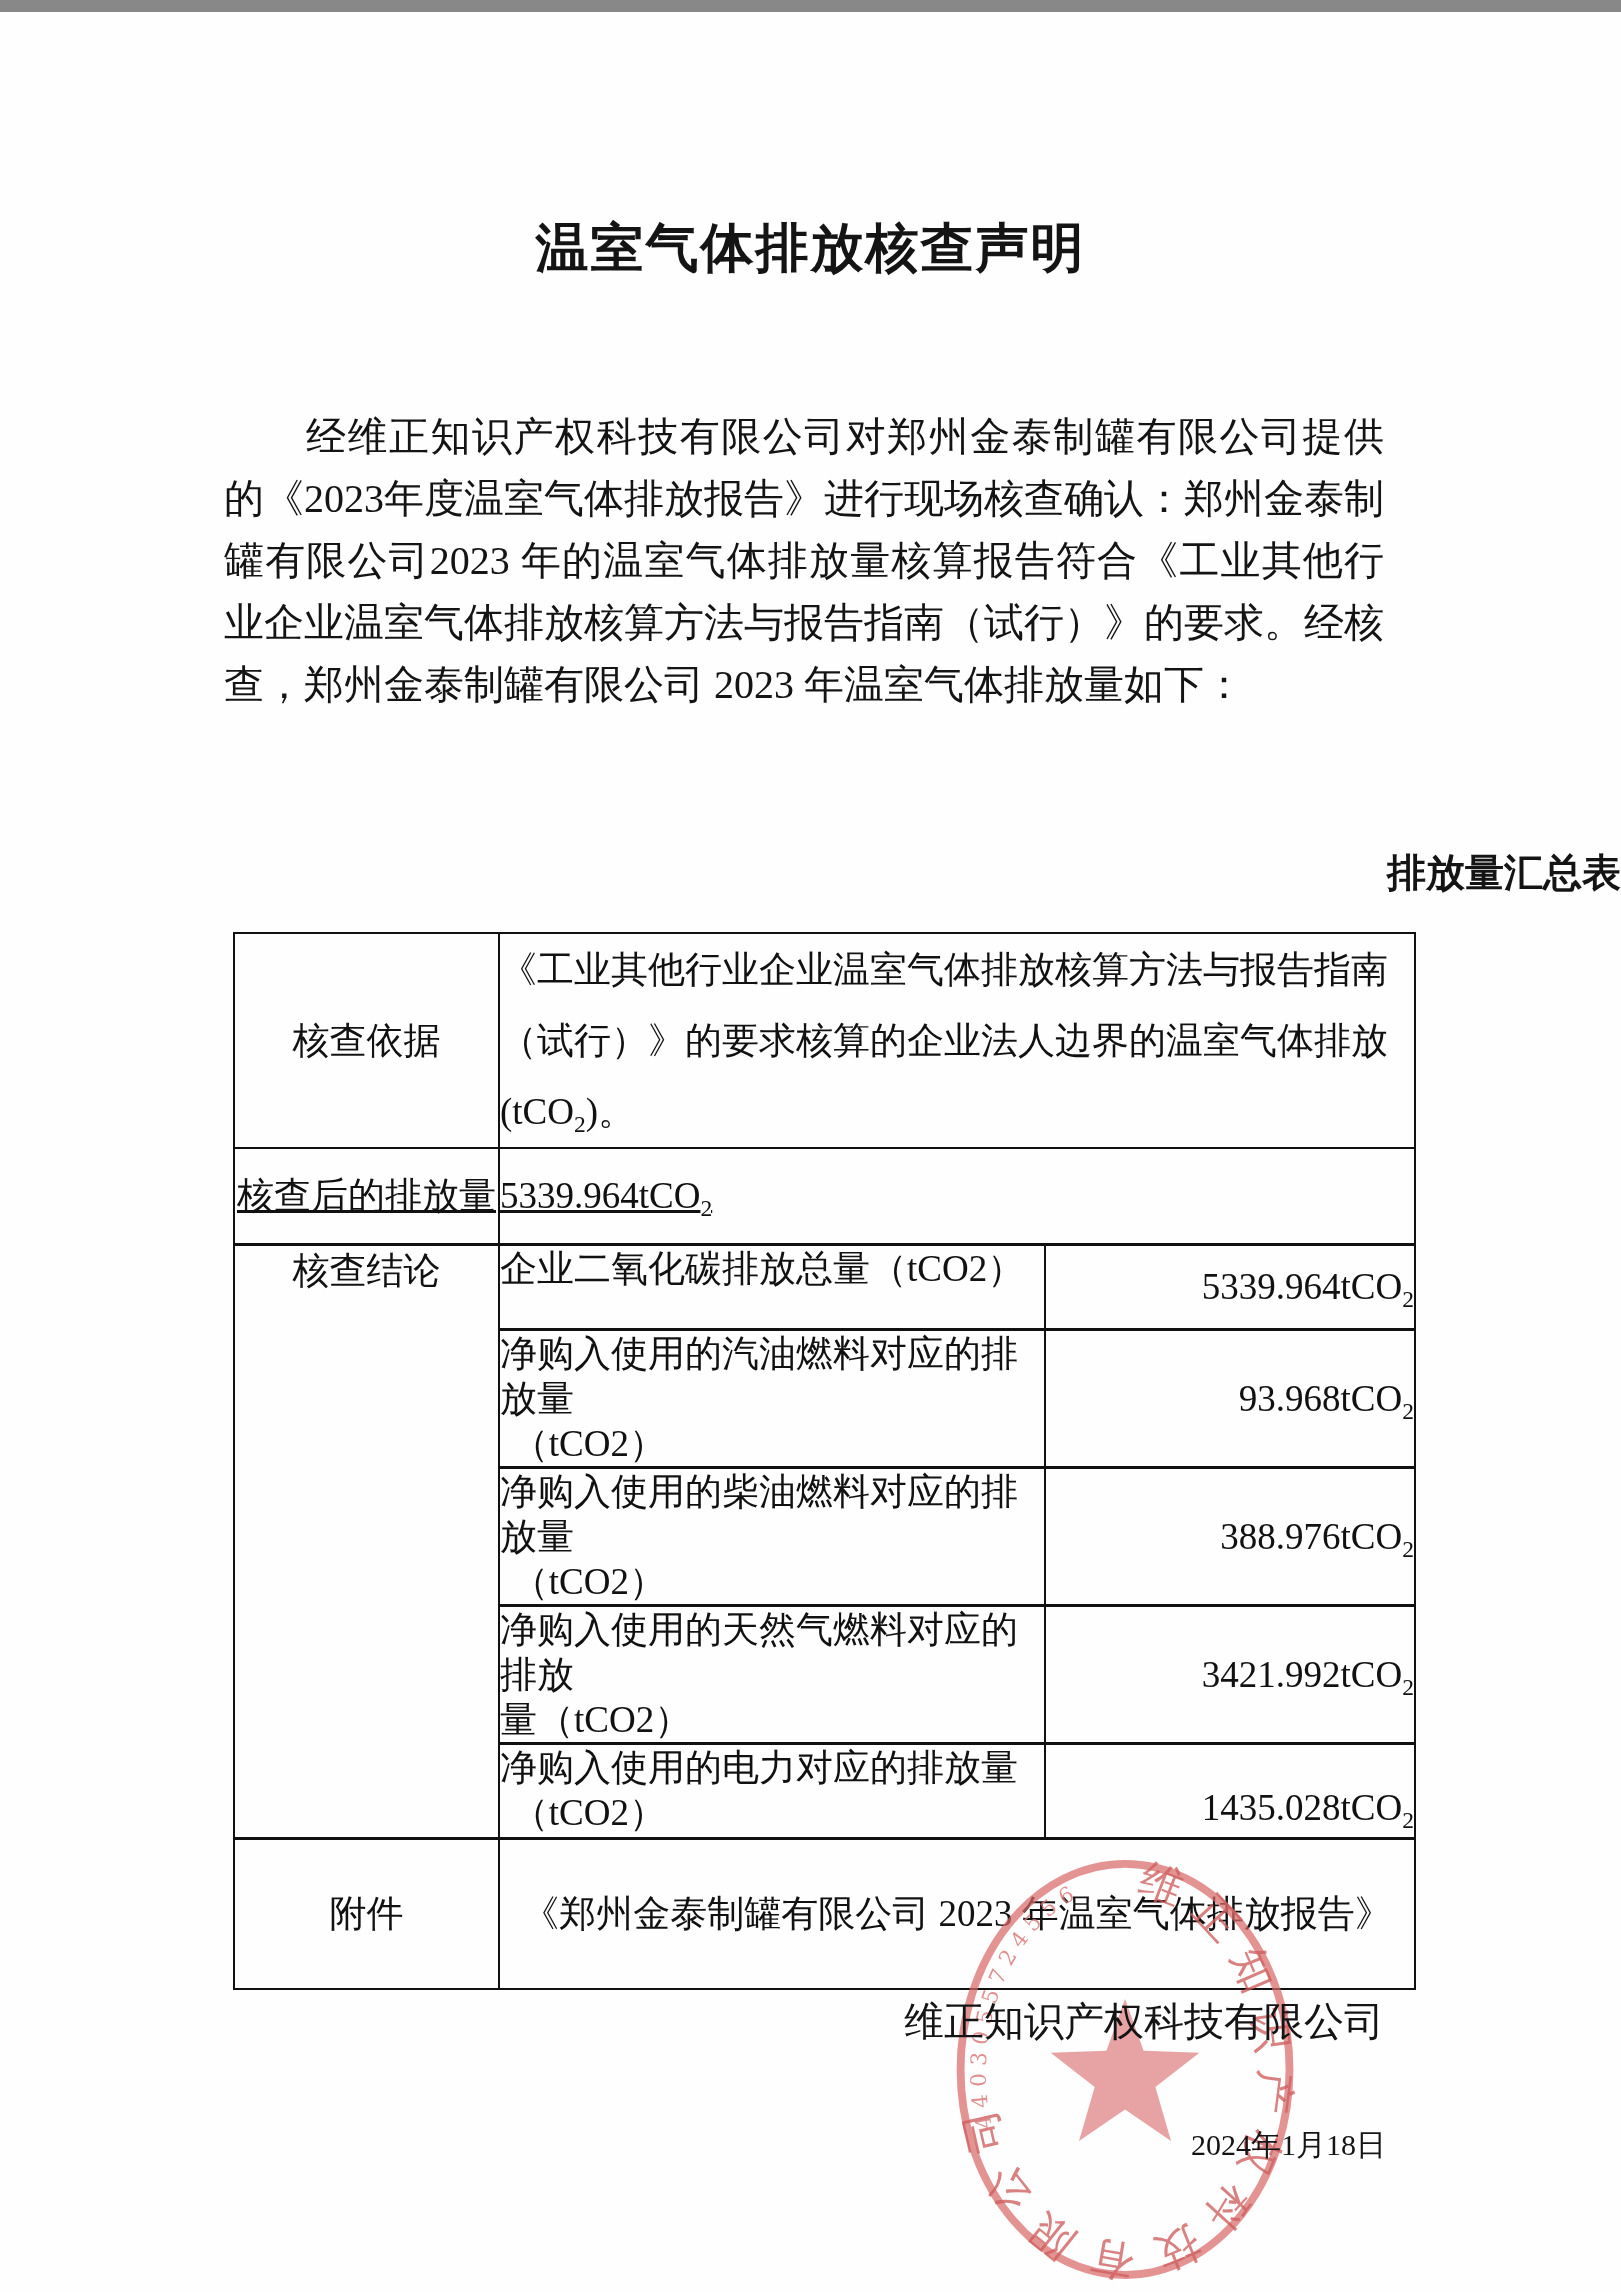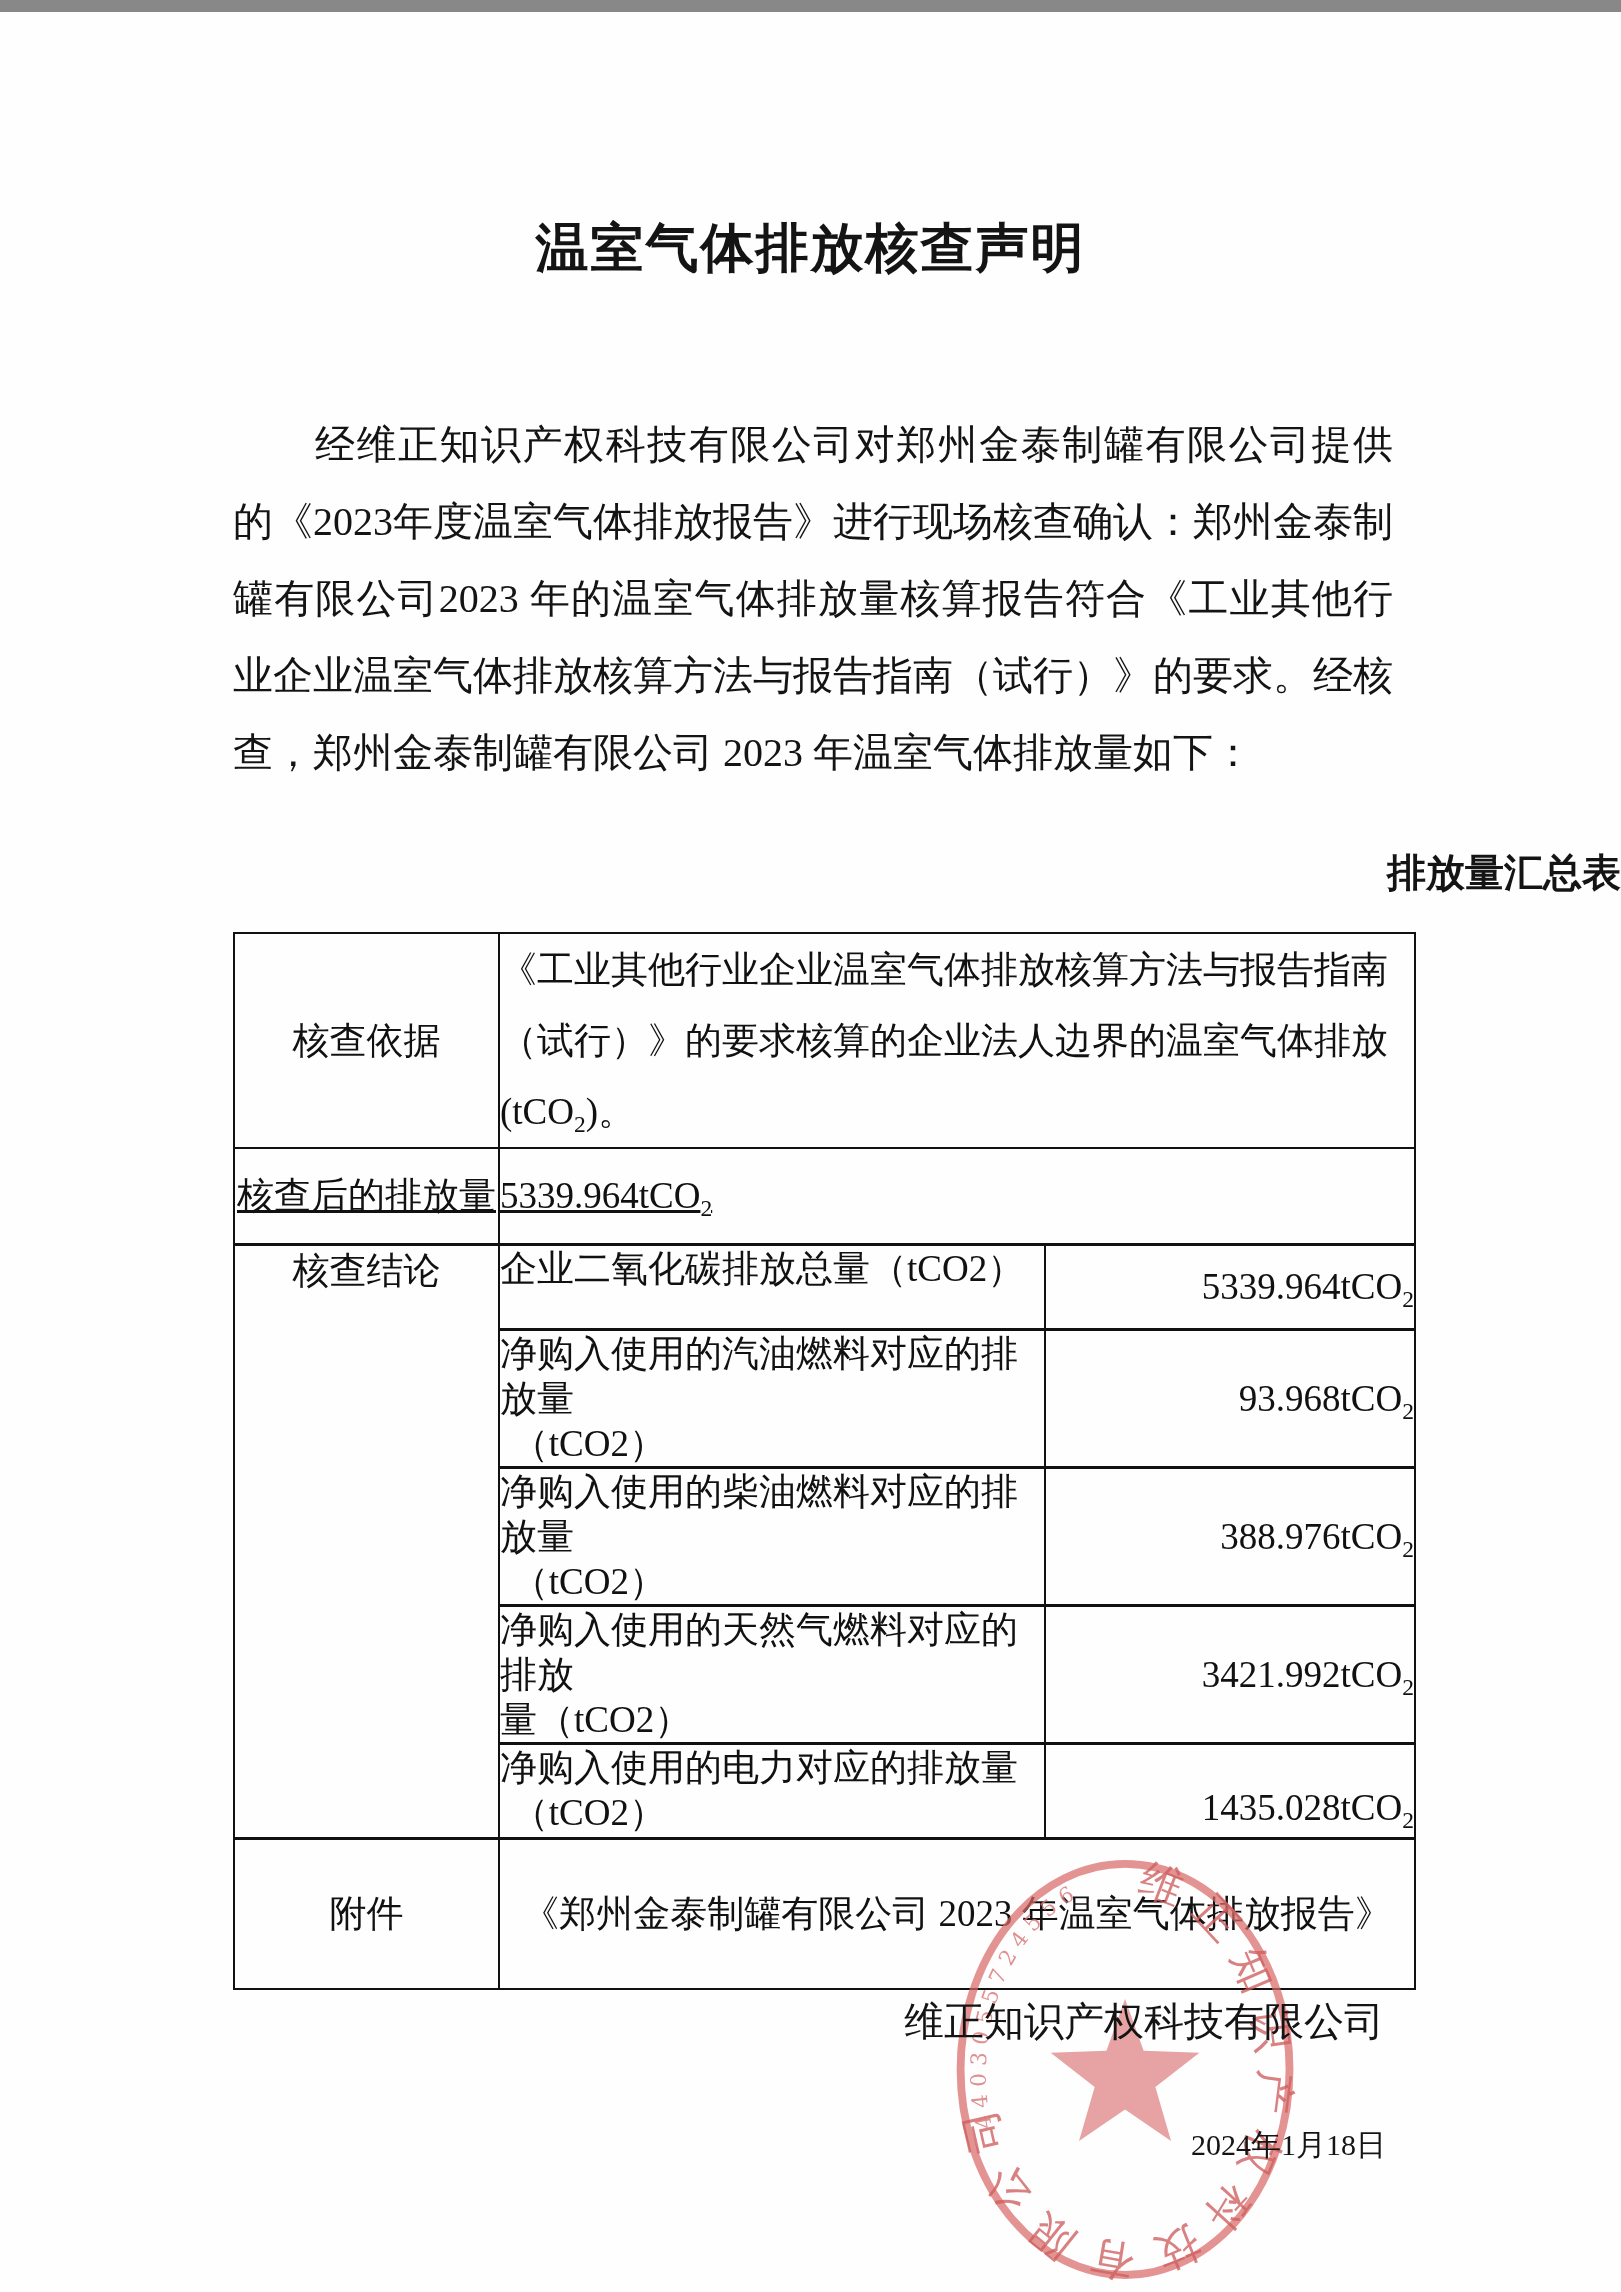--- a/index.html
+++ b/index.html
@@ -13,22 +13,22 @@
     color:#141414;
   }
   .title{
     position:absolute;top:202px;left:0;width:100%;
     text-align:center;
     font-size:53px;font-weight:bold;line-height:69px;
     letter-spacing:2px;
     margin:0;
   }
   .para{
-    position:absolute;top:394px;left:233px;width:1160px;
-    font-size:40px;line-height:77px;
+    position:absolute;top:394px;left:224px;width:1160px;
+    font-size:40px;line-height:62px;
     text-align:justify;
     text-indent:82px;
     margin:0;
   }
   .tbl-title{
     position:absolute;top:835px;left:0;width:100%;
     text-align:right;
     font-size:39px;font-weight:bold;line-height:51px;
   }
   table.etable{

